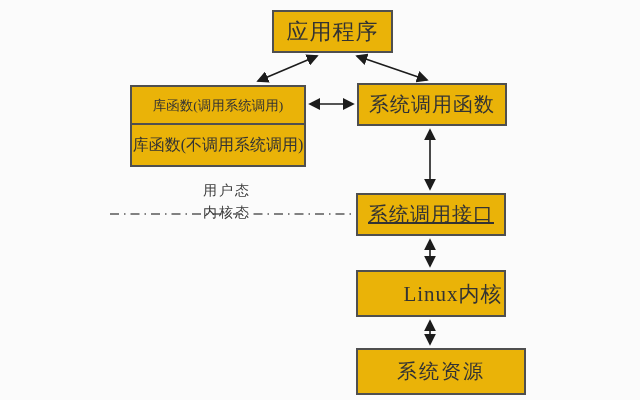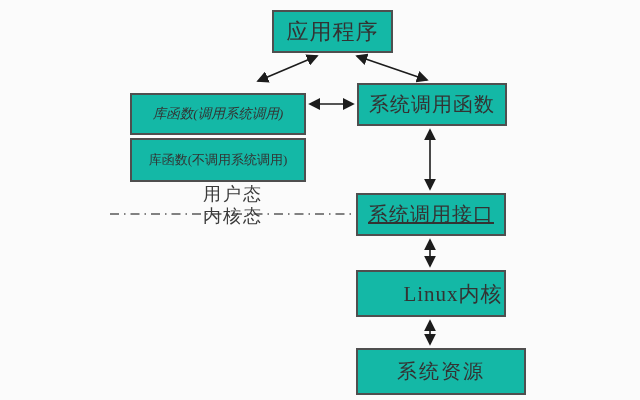--- a/index.html
+++ b/index.html
@@ -9,39 +9,39 @@
     background:#fbfbfb;
     overflow:hidden;
     font-family:"Liberation Serif","DejaVu Serif",serif;
   }
   .arrow-layer{
     position:absolute;left:0;top:0;width:640px;height:400px;
     pointer-events:none;
   }
   .node{
     position:absolute;
-    background:#14b8a6;
+    background:#eab308;
     border:2px solid #4f4f4f;
     box-sizing:border-box;
     display:flex;align-items:center;justify-content:center;
     color:#333333;
     letter-spacing:1px;
     white-space:nowrap;
   }
   .node-app{left:272px;top:10px;width:121px;height:43px;font-size:22px;}
-  .node-lib{left:130px;top:93px;width:176px;height:42px;font-size:13.5px;letter-spacing:0;font-style:italic;}
-  .node-lib2{left:130px;top:138px;width:176px;height:44px;font-size:13px;letter-spacing:0;}
+  .node-lib{left:130px;top:85px;width:176px;height:42px;font-size:13.5px;letter-spacing:0;}
+  .node-lib2{left:130px;top:123px;width:176px;height:44px;font-size:16px;letter-spacing:0;}
   .node-syscall-func{left:357px;top:83px;width:150px;height:43px;font-size:20px;}
   .node-syscall-if{left:356px;top:193px;width:150px;height:43px;font-size:20px;text-decoration:underline;}
   .node-kernel{left:356px;top:270px;width:150px;height:47px;font-size:21px;padding-left:44px;}
   .node-resources{left:356px;top:348px;width:170px;height:47px;font-size:20px;letter-spacing:2px;}
   .mode-label{
     position:absolute;
     color:#3a3a3a;
-    font-size:18px;
+    font-size:14px;
     letter-spacing:2px;
     white-space:nowrap;
   }
   .mode-user{left:203px;top:182px;}
   .mode-kernel{left:203px;top:204px;}
 </style>
 </head>
 <body>
 
 <div class="stage">

